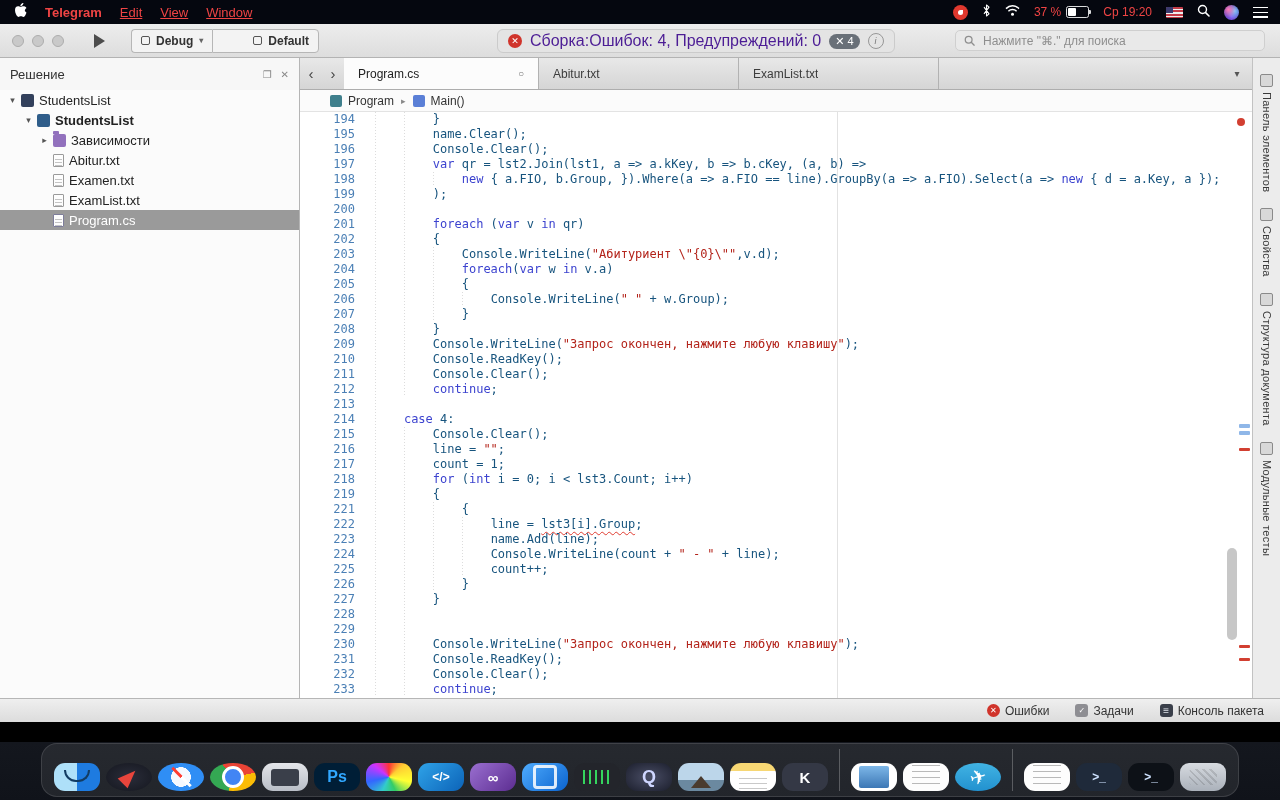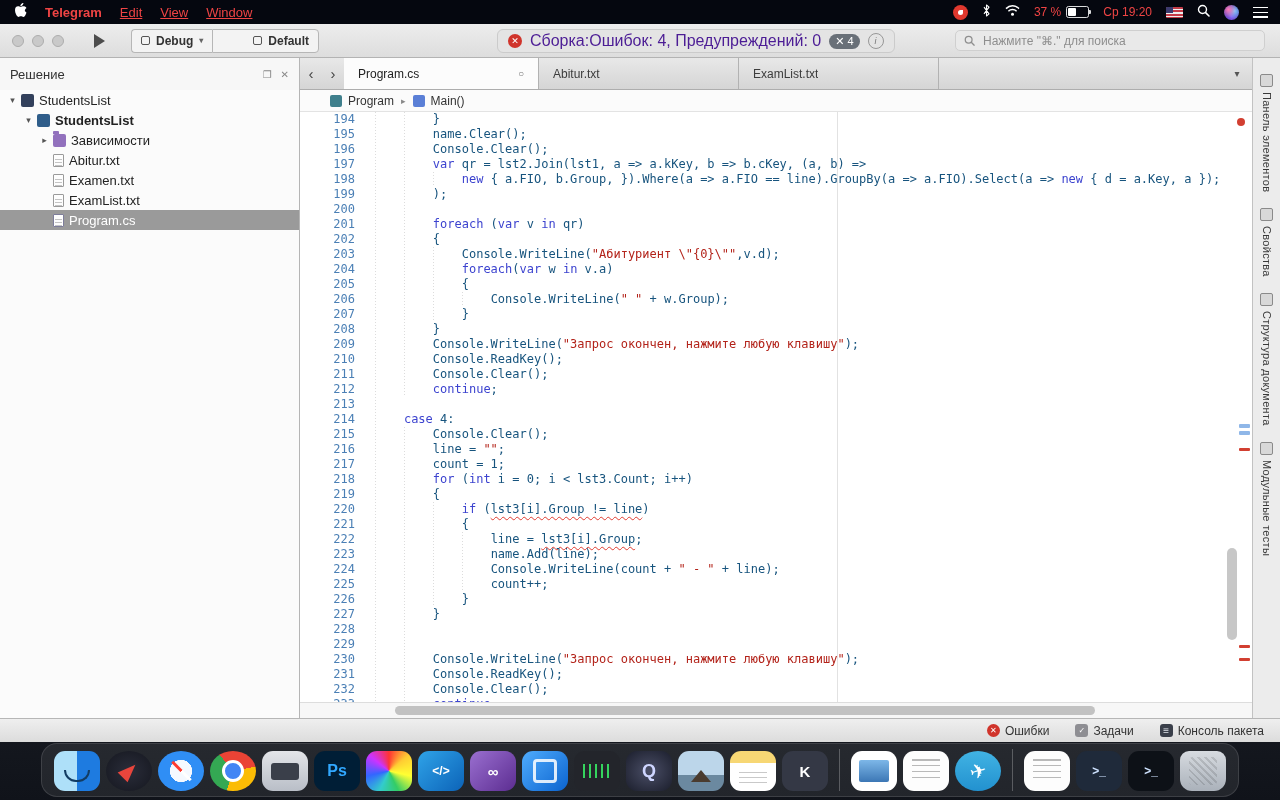--- a/index.html
+++ b/index.html
@@ -117,39 +117,39 @@
   .hthumb{position:absolute;left:95px;top:3px;width:700px;height:9px;border-radius:5px;background:#c2c2c2;}
 
   
   .rightrail{width:28px;flex:none;background:#ececec;border-left:1px solid #c2c2c2;box-sizing:border-box;
     display:flex;flex-direction:column;align-items:center;}
   .vtab{display:flex;flex-direction:column;align-items:center;gap:5px;margin-top:16px;}
   .vtab-ic{width:13px;height:13px;border:1px solid #8a8a8a;border-radius:2px;background:#d8d8d8;box-sizing:border-box;}
   .vtab-label{writing-mode:vertical-rl;font-size:11px;color:#3a3a3a;letter-spacing:.3px;}
 
   
-  .statusbar{position:absolute;top:718px;left:0;right:0;height:24px;background:linear-gradient(#efefef,#dcdcdc);
+  .statusbar{position:absolute;top:698px;left:0;right:0;height:24px;background:linear-gradient(#efefef,#dcdcdc);
     border-top:1px solid #b6b6b6;box-sizing:border-box;display:flex;align-items:center;justify-content:flex-end;
     gap:26px;padding-right:16px;font-size:12px;color:#333;}
   .sb-item{display:flex;align-items:center;}
   .sb-ic{width:13px;height:13px;display:inline-flex;align-items:center;justify-content:center;margin-right:5px;color:#fff;font-size:8px;}
   .sb-ic-errors{background:#d0342b;border-radius:50%;}
   .sb-ic-errors::before{content:"✕";}
   .sb-ic-tasks{background:#8e8e93;border-radius:3px;}
   .sb-ic-tasks::before{content:"✓";}
   .sb-ic-package-console{background:#3a3f4a;border-radius:3px;color:#dfe3ea;}
   .sb-ic-package-console::before{content:"≡";font-size:10px;}
 
   
   .dock{position:absolute;top:742px;left:0;right:0;bottom:0;background:linear-gradient(#14171e,#10131a);
     display:flex;justify-content:center;align-items:flex-end;padding-bottom:3px;box-sizing:border-box;}
   .dock-inner{display:flex;align-items:flex-end;gap:6px;padding:5px 12px;background:rgba(255,255,255,.08);
     border:1px solid rgba(255,255,255,.12);border-radius:16px;}
   .dock-sep{width:1px;height:42px;background:rgba(255,255,255,.25);margin:0 5px;align-self:center;}
-  .dock-app{width:46px;height:40px;border-radius:11px;position:relative;display:flex;align-items:center;justify-content:center;overflow:hidden;}
+  .dock-app{width:46px;height:28px;border-radius:11px;position:relative;display:flex;align-items:center;justify-content:center;overflow:hidden;}
   .dock-app .glyph{color:#fff;font-weight:bold;font-size:15px;}
   .app-finder{background:linear-gradient(90deg,#aee0f9 0 50%,#1e7be0 50% 100%);}
   .app-finder::after{content:"";position:absolute;bottom:9px;left:10px;width:26px;height:12px;border:2.5px solid #123c63;border-top:none;border-radius:0 0 13px 13px;box-sizing:border-box;}
   .app-launchpad{background:radial-gradient(#2a2d3a,#15171f);border-radius:50%;}
   .app-launchpad::after{content:"";width:0;height:0;border-left:7px solid transparent;border-right:7px solid transparent;border-bottom:18px solid #e8453c;transform:rotate(45deg);}
   .app-safari{border-radius:50%;background:radial-gradient(circle at 50% 50%,#f5f9ff 0 36%,#2f8ef5 37% 100%);}
   .app-safari::after{content:"";position:absolute;width:3px;height:26px;background:linear-gradient(180deg,#ff3b30 50%,#fff 50%);transform:rotate(-45deg);}
   .app-chrome{border-radius:50%;background:conic-gradient(from -40deg,#ea4335 0 33%,#fbbc05 33% 66%,#34a853 66% 100%);}
   .app-chrome::after{content:"";width:16px;height:16px;border-radius:50%;background:#4285f4;border:3px solid #fff;}
   .app-gray-utility{background:linear-gradient(#e3e5e9,#b9bec7);}
@@ -367,21 +367,20 @@
             <div class="code-line"><span class="ln">210</span><span class="lc"><span class="ind">    </span><span class="ind">    </span>Console.ReadKey();</span></div>
             <div class="code-line"><span class="ln">211</span><span class="lc"><span class="ind">    </span><span class="ind">    </span>Console.Clear();</span></div>
             <div class="code-line"><span class="ln">212</span><span class="lc"><span class="ind">    </span><span class="ind">    </span><span class="kw">continue</span>;</span></div>
             <div class="code-line"><span class="ln">213</span><span class="lc"><span class="ind">    </span></span></div>
             <div class="code-line"><span class="ln">214</span><span class="lc"><span class="ind">    </span><span class="kw">case</span> 4:</span></div>
             <div class="code-line"><span class="ln">215</span><span class="lc"><span class="ind">    </span><span class="ind">    </span>Console.Clear();</span></div>
             <div class="code-line"><span class="ln">216</span><span class="lc"><span class="ind">    </span><span class="ind">    </span>line = <span class="str">""</span>;</span></div>
             <div class="code-line"><span class="ln">217</span><span class="lc"><span class="ind">    </span><span class="ind">    </span>count = 1;</span></div>
             <div class="code-line"><span class="ln">218</span><span class="lc"><span class="ind">    </span><span class="ind">    </span><span class="kw">for</span> (<span class="kw">int</span> i = 0; i &lt; lst3.Count; i++)</span></div>
             <div class="code-line"><span class="ln">219</span><span class="lc"><span class="ind">    </span><span class="ind">    </span>{</span></div>
-            <div class="code-line"><span class="ln">220</span><span class="lc"><span class="ind">    </span><span class="ind">    </span><span class="ind">    </span><span class="kw">if</span> (<span class="sqg">lst3[i].Group != line</span>)</span></div>
             <div class="code-line"><span class="ln">221</span><span class="lc"><span class="ind">    </span><span class="ind">    </span><span class="ind">    </span>{</span></div>
             <div class="code-line"><span class="ln">222</span><span class="lc"><span class="ind">    </span><span class="ind">    </span><span class="ind">    </span><span class="ind">    </span>line = <span class="sqg">lst3[i].Group</span>;</span></div>
             <div class="code-line"><span class="ln">223</span><span class="lc"><span class="ind">    </span><span class="ind">    </span><span class="ind">    </span><span class="ind">    </span>name.Add(line);</span></div>
             <div class="code-line"><span class="ln">224</span><span class="lc"><span class="ind">    </span><span class="ind">    </span><span class="ind">    </span><span class="ind">    </span>Console.WriteLine(count + <span class="str">" - "</span> + line);</span></div>
             <div class="code-line"><span class="ln">225</span><span class="lc"><span class="ind">    </span><span class="ind">    </span><span class="ind">    </span><span class="ind">    </span>count++;</span></div>
             <div class="code-line"><span class="ln">226</span><span class="lc"><span class="ind">    </span><span class="ind">    </span><span class="ind">    </span>}</span></div>
             <div class="code-line"><span class="ln">227</span><span class="lc"><span class="ind">    </span><span class="ind">    </span>}</span></div>
             <div class="code-line"><span class="ln">228</span><span class="lc"><span class="ind">    </span><span class="ind">    </span></span></div>
             <div class="code-line"><span class="ln">229</span><span class="lc"><span class="ind">    </span><span class="ind">    </span></span></div>
             <div class="code-line"><span class="ln">230</span><span class="lc"><span class="ind">    </span><span class="ind">    </span>Console.WriteLine(<span class="str">"Запрос окончен, нажмите любую клавишу"</span>);</span></div>

